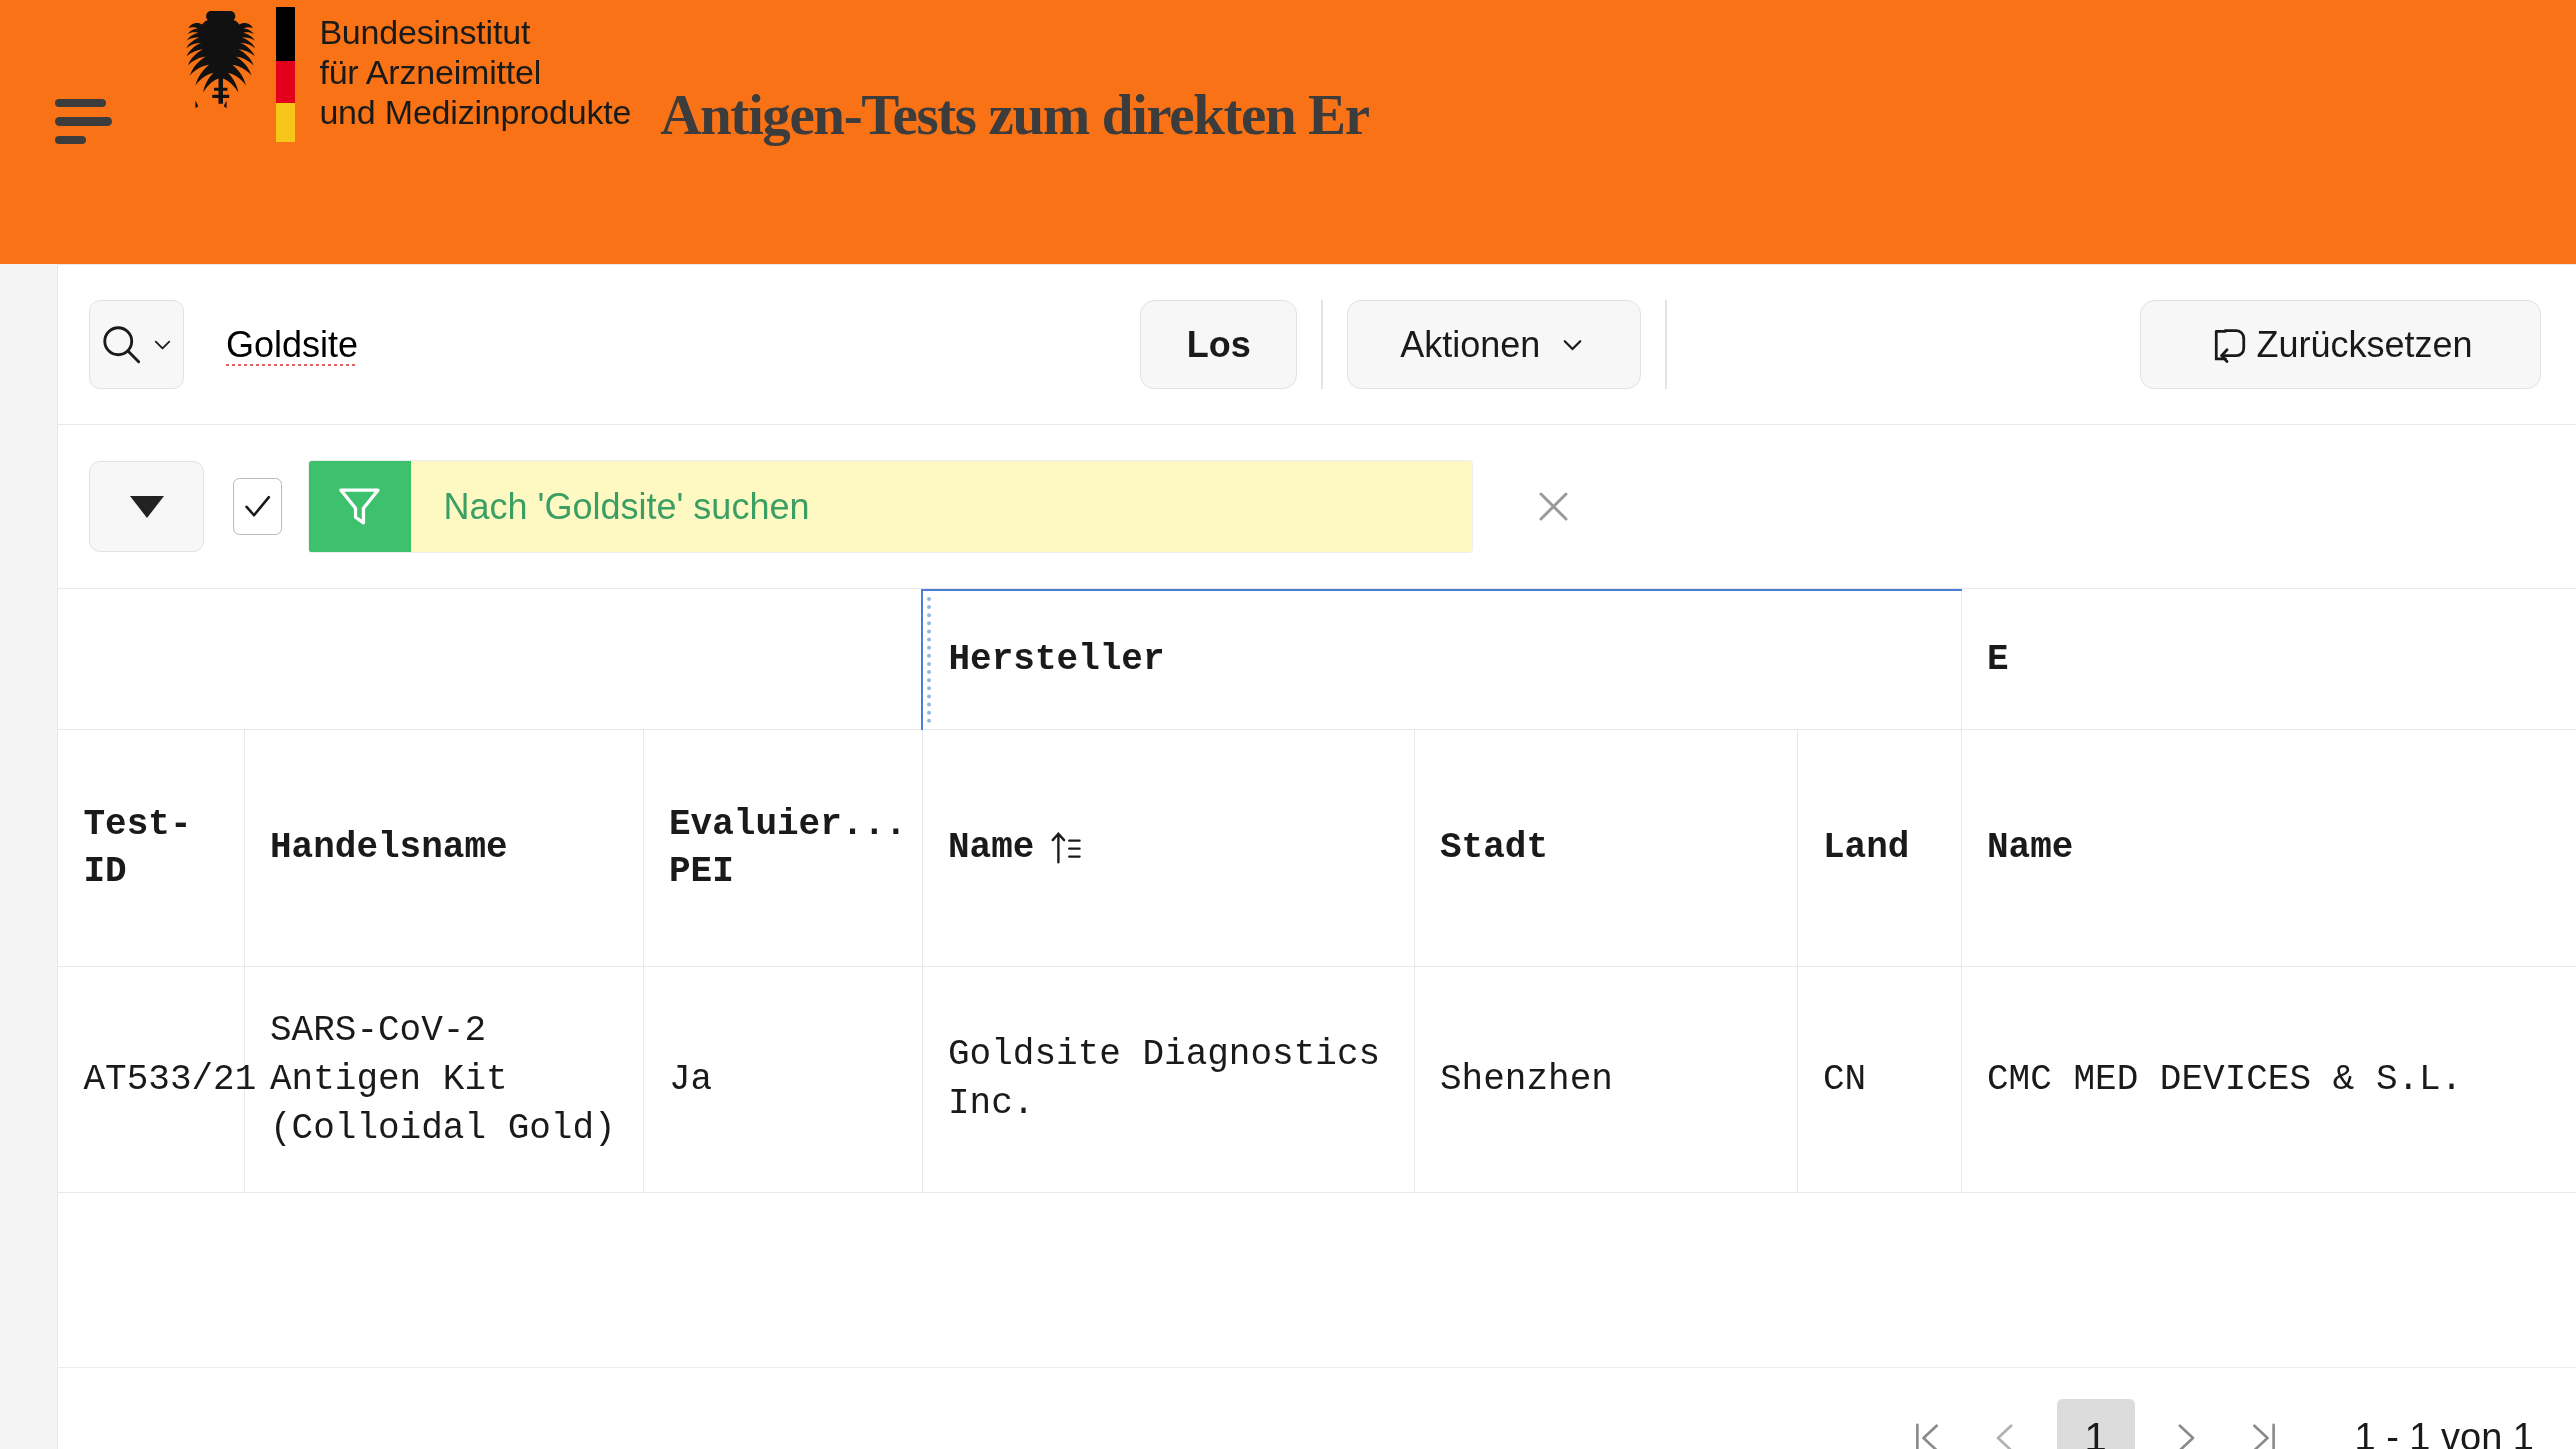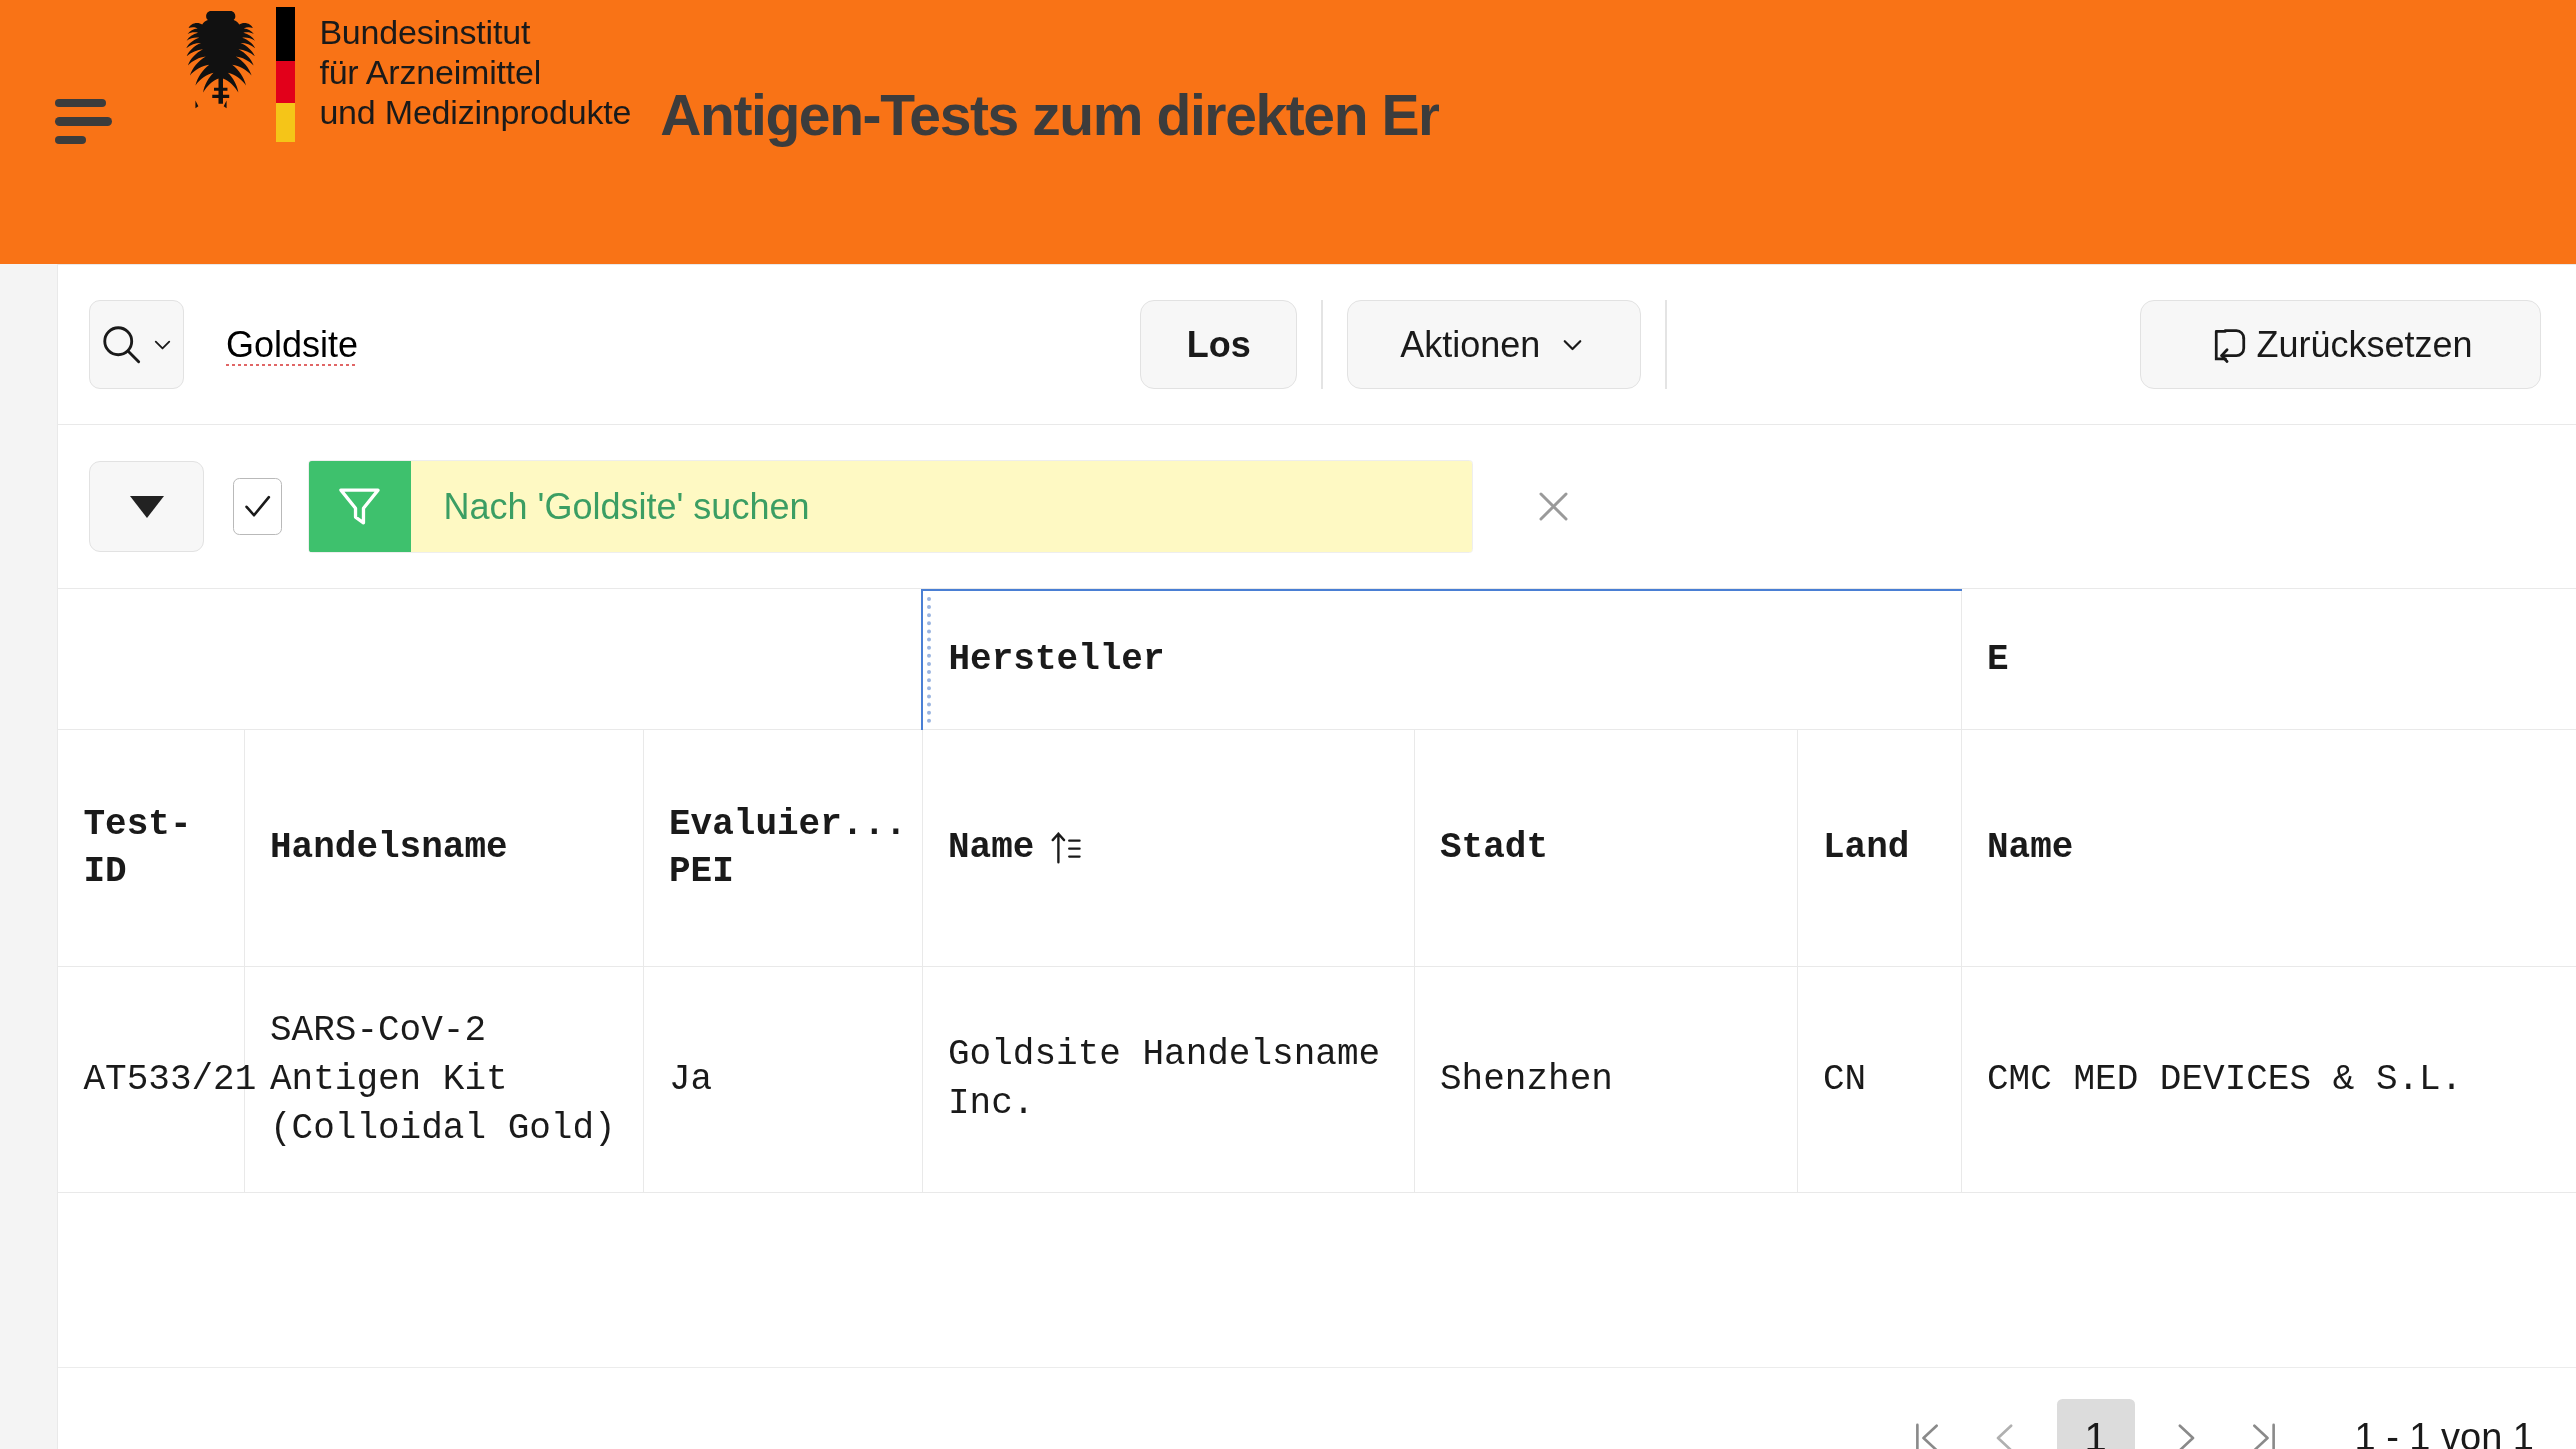--- a/index.html
+++ b/index.html
@@ -72,21 +72,21 @@
     font-family: "Liberation Sans", sans-serif;
     font-size: 34px;
     line-height: 40px;
     color: #1a1a1a;
     letter-spacing: -0.2px;
     white-space: nowrap;
     margin-top: 4.6px;
   }
 
   .page-title {
-    font-family: Liberation Sans, sans-serif;
+    font-family: Liberation Serif, serif;
     font-weight: bold;
     font-size: 57px;
     line-height: 66px;
     color: #3c3c3c;
     letter-spacing: -1.4px;
     white-space: nowrap;
     margin-top: 82px;
     margin-left: 29px;
     flex: 0 0 auto;
     overflow: hidden;
@@ -527,21 +527,21 @@
             <th>Land</th>
             <th>Name</th>
           </tr>
         </thead>
 
         <tbody>
           <tr class="data-row">
             <td>AT533/21</td>
             <td>SARS-CoV-2 Antigen Kit (Colloidal Gold)</td>
             <td>Ja</td>
-            <td>Goldsite Handelsname Inc.</td>
+            <td>Goldsite Diagnostics Inc.</td>
             <td>Shenzhen</td>
             <td>CN</td>
             <td>CMC MED DEVICES &amp; S.L.</td>
           </tr>
           <tr class="filler-row">
             <td colspan="7"></td>
           </tr>
         </tbody>
       </table>
     </div>

